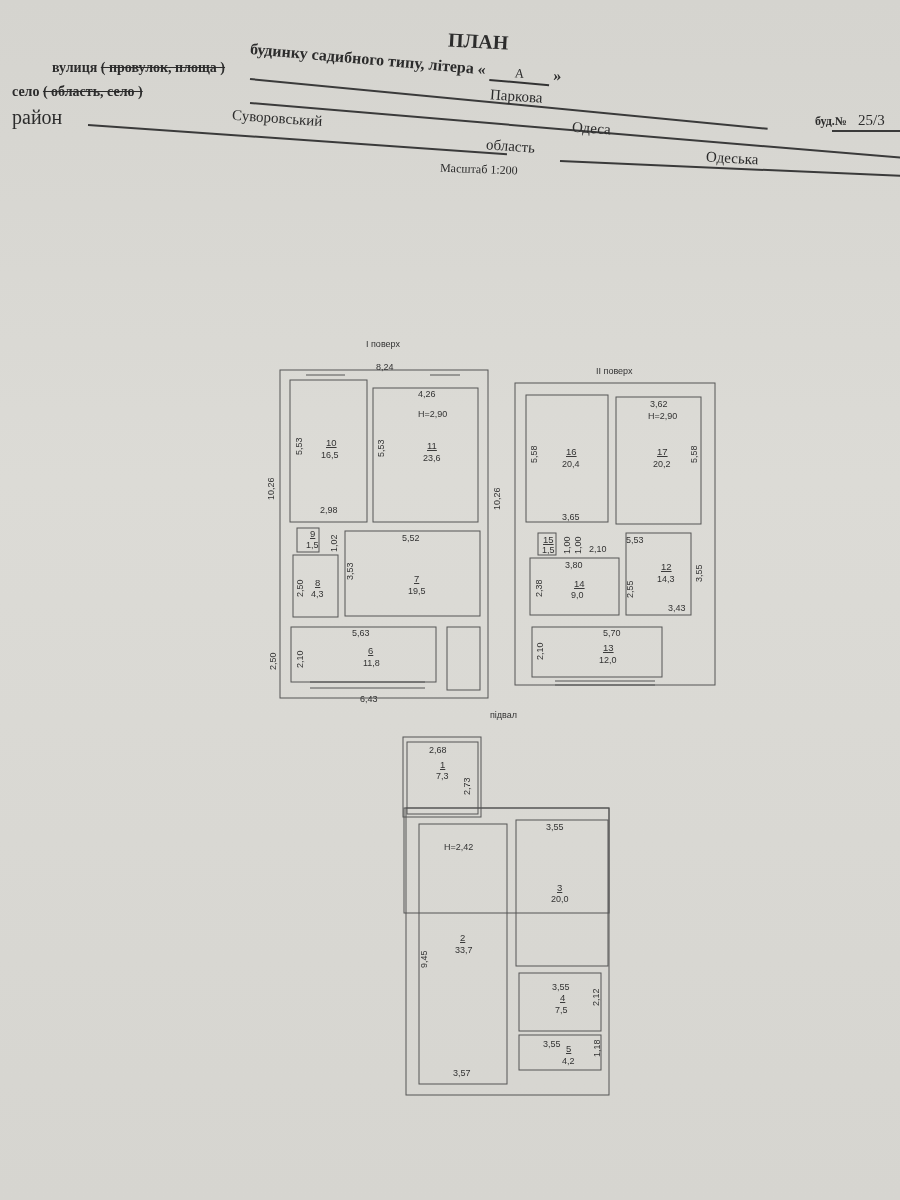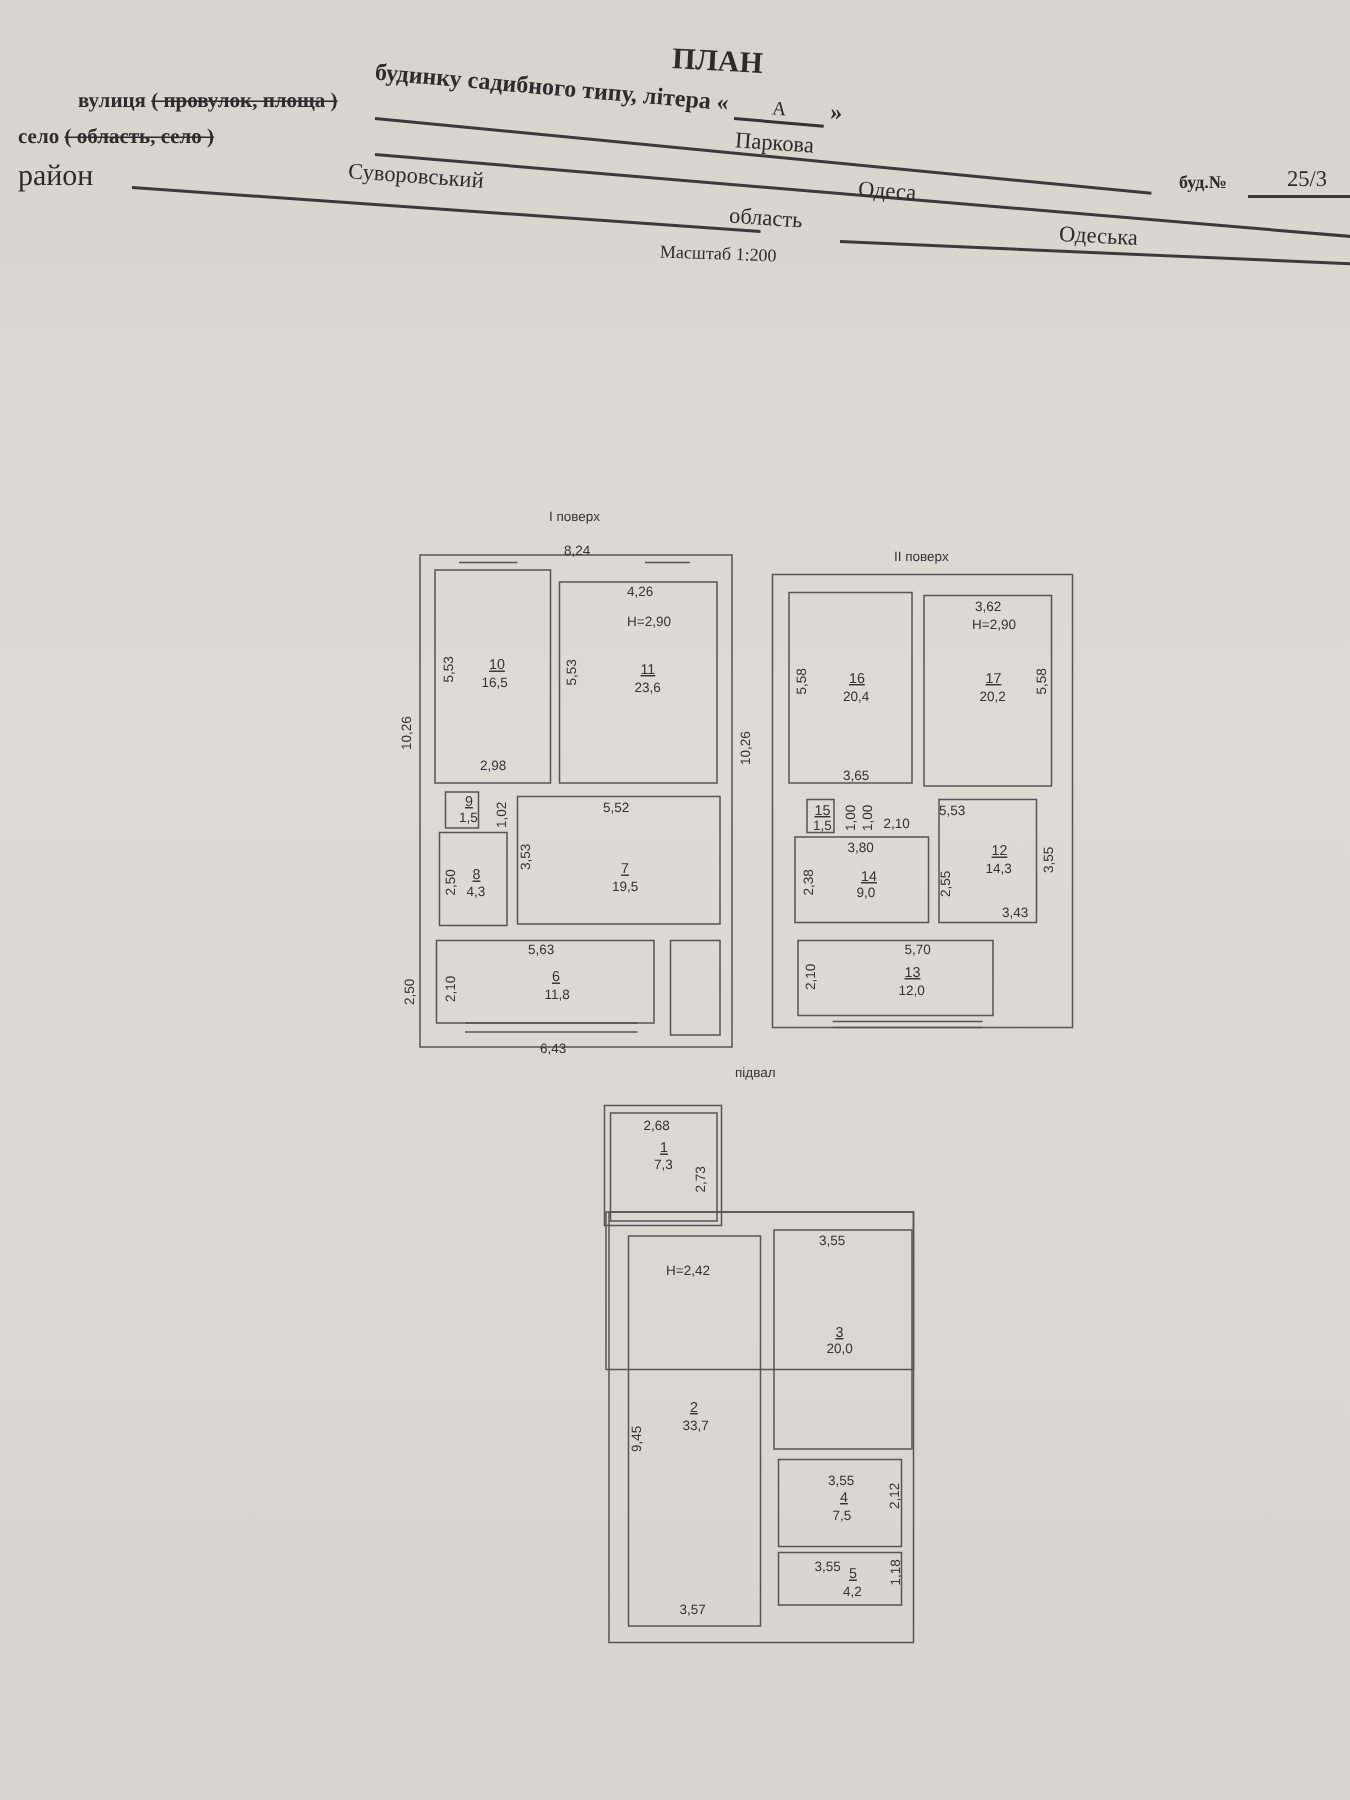--- a/index.html
+++ b/index.html
@@ -44,21 +44,21 @@
   <div class="line" style="left:250px;top:102px;width:660px;transform:rotate(4.8deg);"></div>
   <div class="hdr val" style="left:572px;top:120px;transform:rotate(4deg);">Одеса</div>
 
   <div class="line" style="left:88px;top:124px;width:420px;transform:rotate(4deg);"></div>
   <div class="hdr val" style="left:232px;top:110px;transform:rotate(4deg);">Суворовський</div>
 
   <div class="hdr" style="left:486px;top:138px;font-size:15px;transform:rotate(4deg);">область</div>
   <div class="line" style="left:560px;top:160px;width:345px;transform:rotate(2.5deg);"></div>
   <div class="hdr val" style="left:706px;top:150px;transform:rotate(3deg);">Одеська</div>
 
-  <div class="hdr" style="left:786px;top:114px;font-size:12px;font-weight:bold;">буд.№</div>
+  <div class="hdr" style="left:815px;top:114px;font-size:12px;font-weight:bold;">буд.№</div>
   <div class="line" style="left:832px;top:130px;width:70px;"></div>
   <div class="hdr val" style="left:858px;top:112px;">25/3</div>
 
   <div class="hdr" style="left:440px;top:162px;font-size:12px;transform:rotate(2deg);">Масштаб 1:200</div>
 
   <svg class="plan" width="900" height="1200">
     <g stroke="#555" stroke-width="1" fill="none">
 
       <rect x="280" y="370" width="208" height="328"></rect>
       <rect x="290" y="380" width="77" height="142"></rect>

